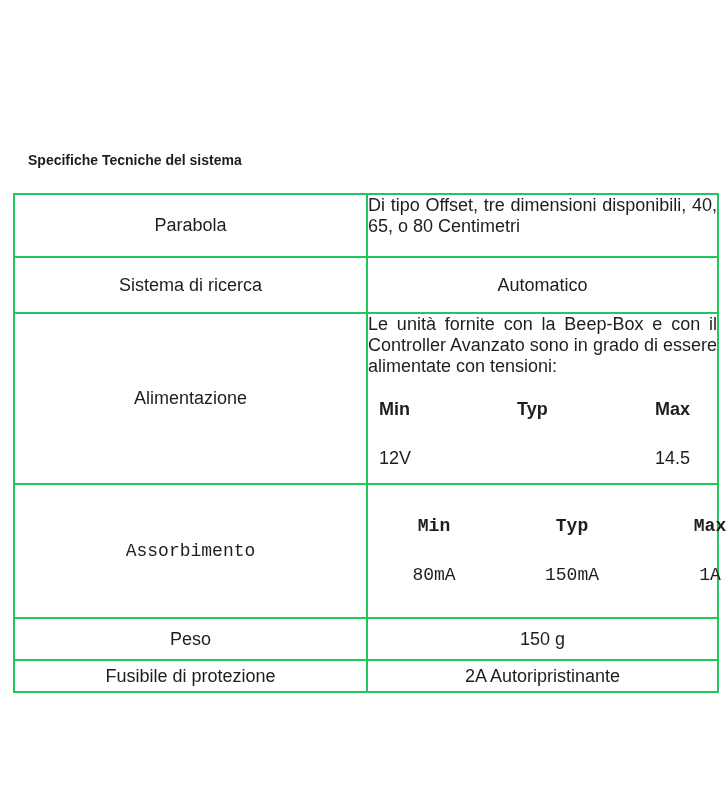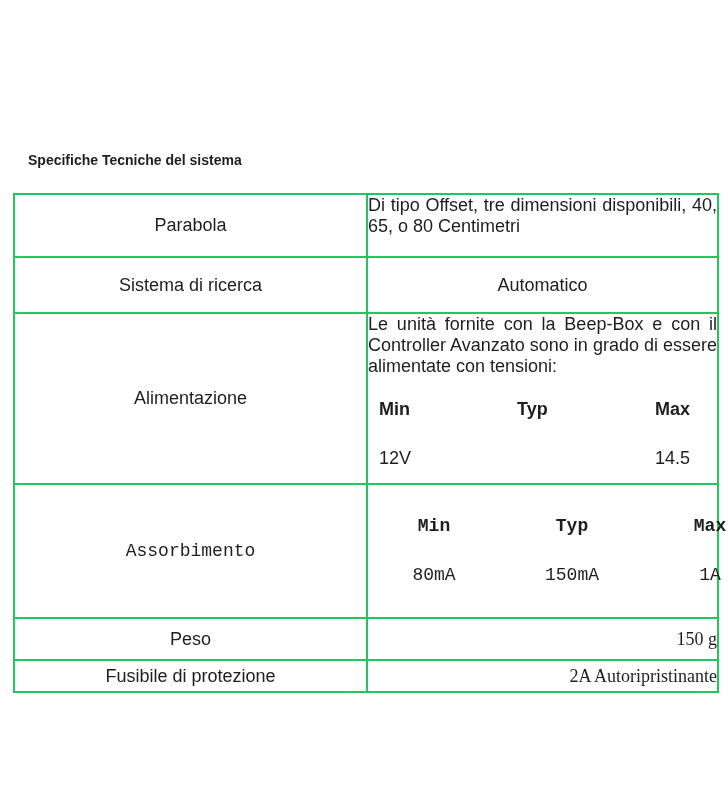--- a/index.html
+++ b/index.html
@@ -52,22 +52,21 @@
     width: 349px;
     text-align: center;
     padding: 6px 7px;
   }
   td.cell-value.justify {
     text-align: justify;
     text-justify: inter-word;
     vertical-align: top;
   }
   td.cell-value.center {
-    text-align: right;
-    font-family: Liberation Serif, serif;
+    text-align: center;
   }
   tr.row-parabola     { height: 63px; }
   tr.row-ricerca      { height: 56px; }
   tr.row-alimentazione{ height: 171px; }
   tr.row-assorbimento { height: 134px; font-family: Liberation Mono, monospace; }
   tr.row-peso         { height: 42px; padding-left: 33px; }
   tr.row-fusibile     { height: 32px; }
 
   .intro-par {
     margin: 0;

